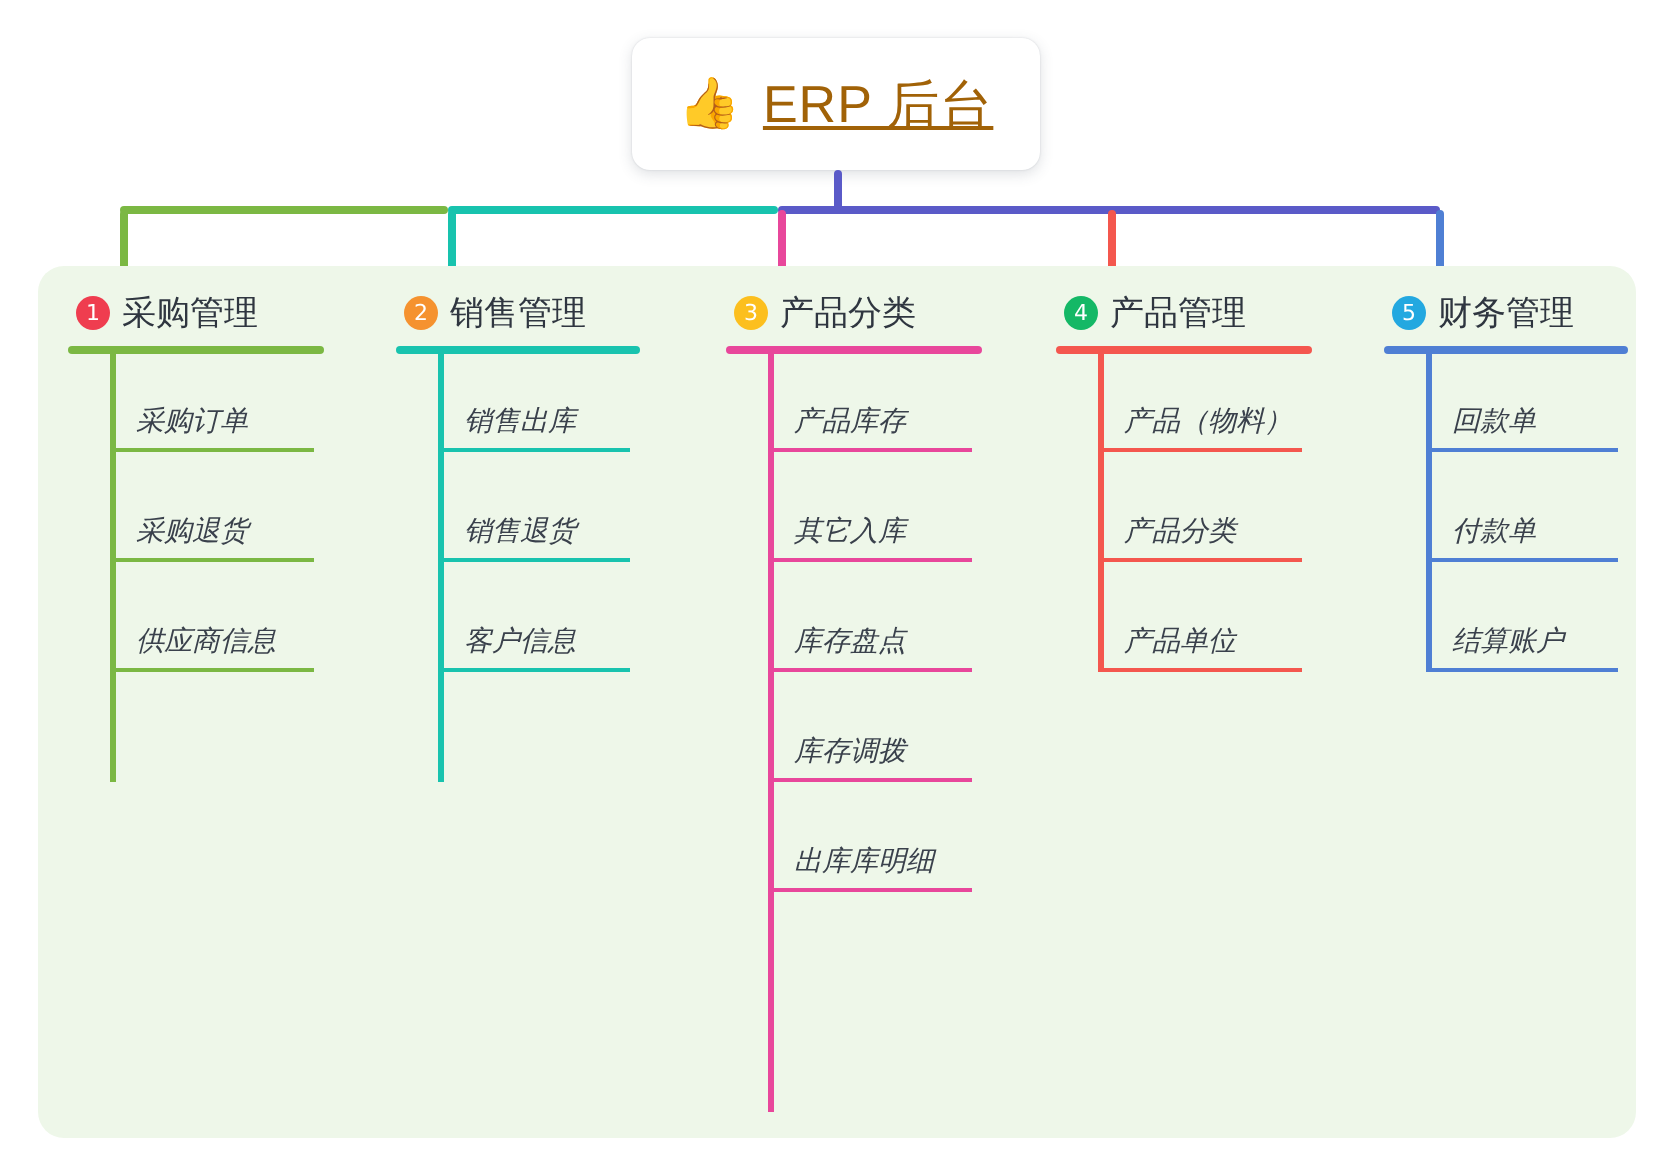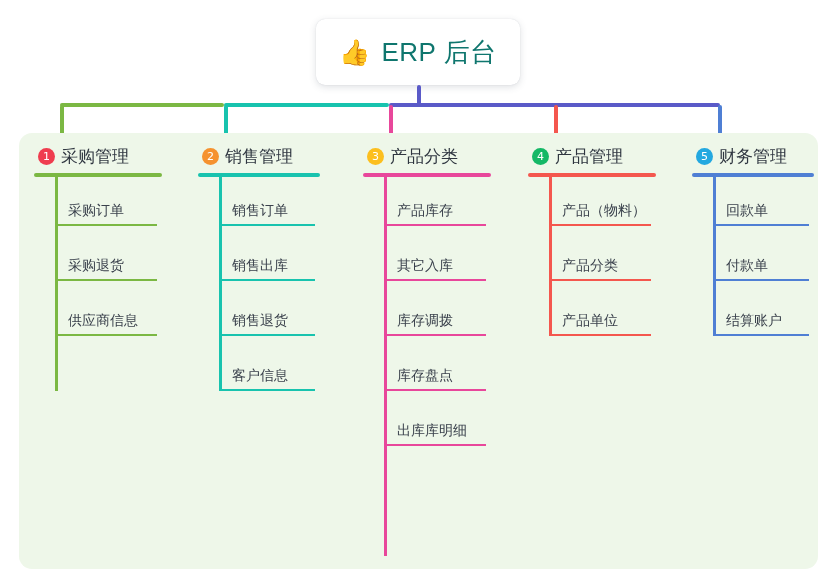--- a/index.html
+++ b/index.html
@@ -14,21 +14,21 @@
 
   
   .root-box{
     position:absolute;left:316px;top:19px;width:204px;height:66px;
     background:#ffffff;border-radius:9px;
     box-shadow:0 2px 7px rgba(60,70,90,.17),0 0 1px rgba(60,70,90,.20);
     display:flex;align-items:center;justify-content:center;gap:11px;
     box-sizing:border-box;
   }
   .root-emoji{font-size:25px;line-height:1;}
-  .root-title{font-size:26px;color:#0f766e;letter-spacing:.5px;white-space:nowrap;}
+  .root-title{font-size:26px;color:#a16207;letter-spacing:.5px;white-space:nowrap;text-decoration:underline;}
 
   
   .conn{position:absolute;}
   .root-stem{left:417px;top:85px;width:4px;height:20px;background:#5a5ac8;border-radius:2px;}
   .bus{top:103px;height:4px;border-radius:2px;}
   .drop{top:105px;width:4px;border-radius:2px;}
 
   
   .panel{
     position:absolute;left:19px;top:133px;width:799px;height:436px;
@@ -41,21 +41,21 @@
   .badge{
     width:17px;height:17px;border-radius:50%;
     color:#fff;font-size:11px;line-height:17px;text-align:center;
     font-family:"DejaVu Sans",sans-serif;flex:0 0 auto;
   }
   .col-title{font-size:17px;color:#2f3640;white-space:nowrap;}
   .col-rule{height:4px;border-radius:2px;margin-top:4px;}
 
   .leaves{position:relative;margin-top:0;}
   .spine{position:absolute;left:21px;top:0;width:3px;}
-  .leaf{position:relative;height:55px;}
+  .leaf{position:relative;height:55px;font-style:italic;}
   .leaf-label{
     position:absolute;left:34px;bottom:12px;
     font-size:14px;color:#3a414c;white-space:nowrap;
   }
   .leaf-rule{position:absolute;left:21px;bottom:6px;height:2px;}
 </style>
 </head>
 <body>
 
 <div id="stage">
@@ -106,24 +106,20 @@
       </div>
       <div class="col" style="left: 198px; width: 122px;">
         <div class="col-head">
           <span class="badge" style="background: rgb(245, 146, 47);">2</span>
           <span class="col-title">销售管理</span>
         </div>
         <div class="col-rule" style="background: rgb(24, 195, 174);"></div>
         <div class="leaves">
           <div class="spine" style="background: rgb(24, 195, 174); height: 214px;"></div>
           <div class="leaf">
-            <span class="leaf-label">销售订单</span>
-            <div class="leaf-rule" style="background: rgb(24, 195, 174); width: 96px;"></div>
-          </div>
-          <div class="leaf">
             <span class="leaf-label">销售出库</span>
             <div class="leaf-rule" style="background: rgb(24, 195, 174); width: 96px;"></div>
           </div>
           <div class="leaf">
             <span class="leaf-label">销售退货</span>
             <div class="leaf-rule" style="background: rgb(24, 195, 174); width: 96px;"></div>
           </div>
           <div class="leaf">
             <span class="leaf-label">客户信息</span>
             <div class="leaf-rule" style="background: rgb(24, 195, 174); width: 96px;"></div>
@@ -140,25 +136,25 @@
           <div class="spine" style="background: rgb(232, 71, 155); height: 379px;"></div>
           <div class="leaf">
             <span class="leaf-label">产品库存</span>
             <div class="leaf-rule" style="background: rgb(232, 71, 155); width: 102px;"></div>
           </div>
           <div class="leaf">
             <span class="leaf-label">其它入库</span>
             <div class="leaf-rule" style="background: rgb(232, 71, 155); width: 102px;"></div>
           </div>
           <div class="leaf">
+            <span class="leaf-label">库存盘点</span>
+            <div class="leaf-rule" style="background: rgb(232, 71, 155); width: 102px;"></div>
+          </div>
+          <div class="leaf">
             <span class="leaf-label">库存调拨</span>
-            <div class="leaf-rule" style="background: rgb(232, 71, 155); width: 102px;"></div>
-          </div>
-          <div class="leaf">
-            <span class="leaf-label">库存盘点</span>
             <div class="leaf-rule" style="background: rgb(232, 71, 155); width: 102px;"></div>
           </div>
           <div class="leaf">
             <span class="leaf-label">出库库明细</span>
             <div class="leaf-rule" style="background: rgb(232, 71, 155); width: 102px;"></div>
           </div>
         </div>
       </div>
       <div class="col" style="left: 528px; width: 128px;">
         <div class="col-head">

